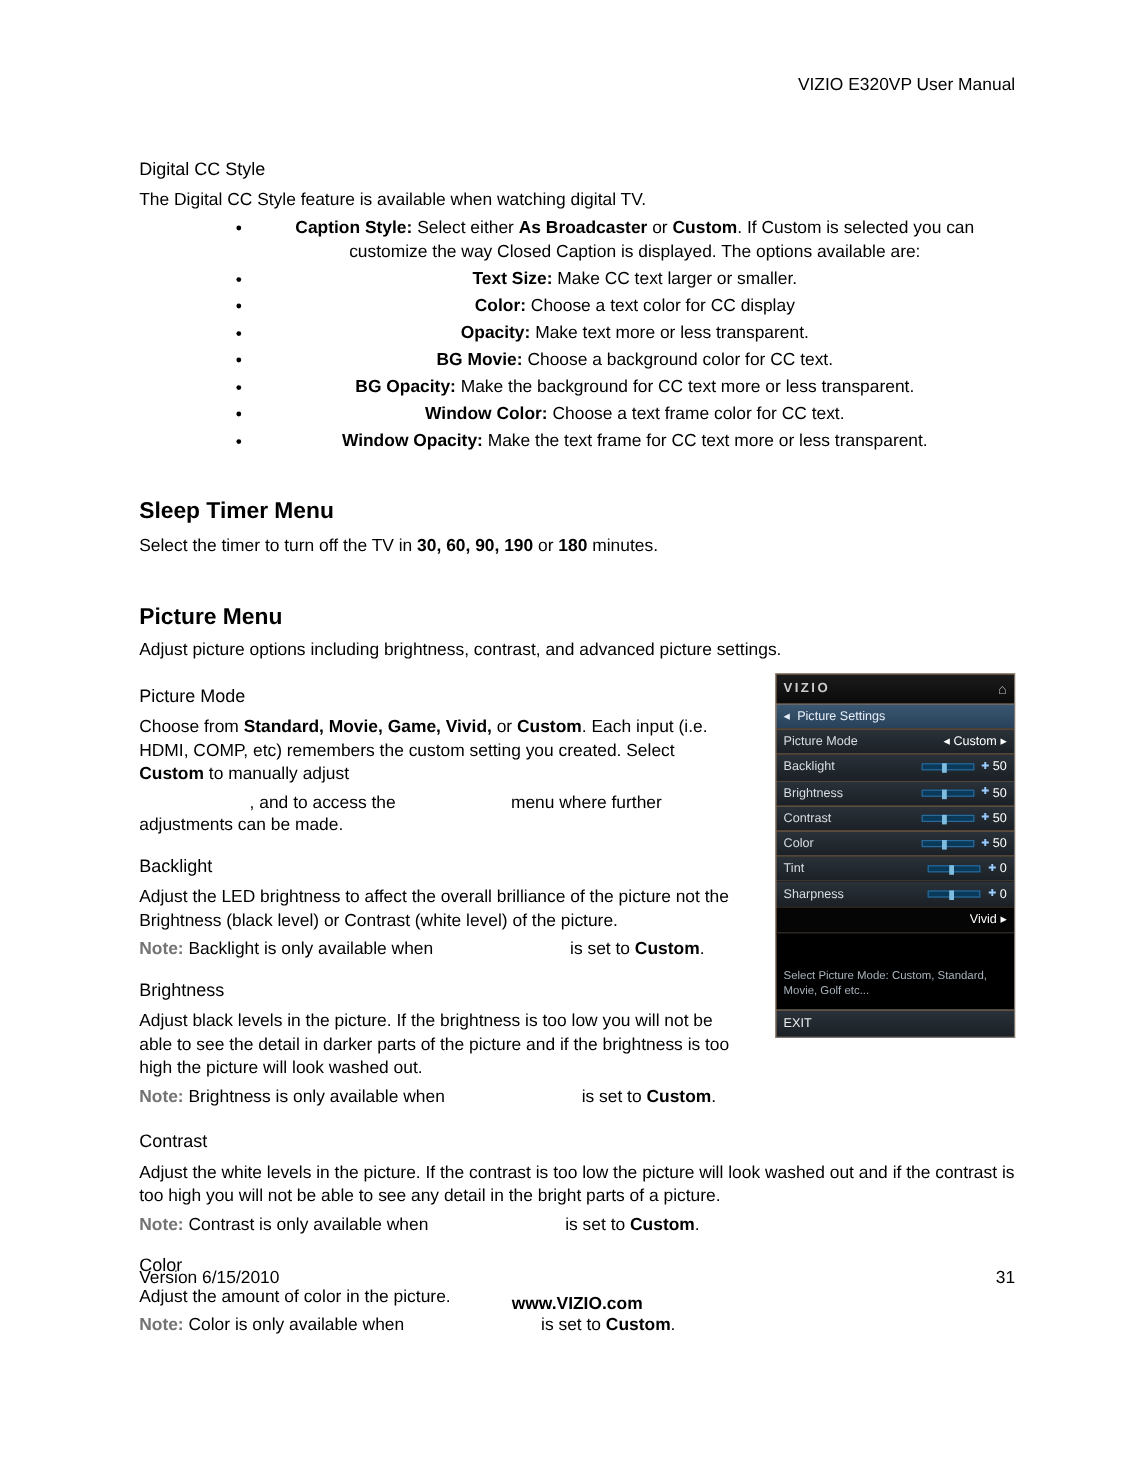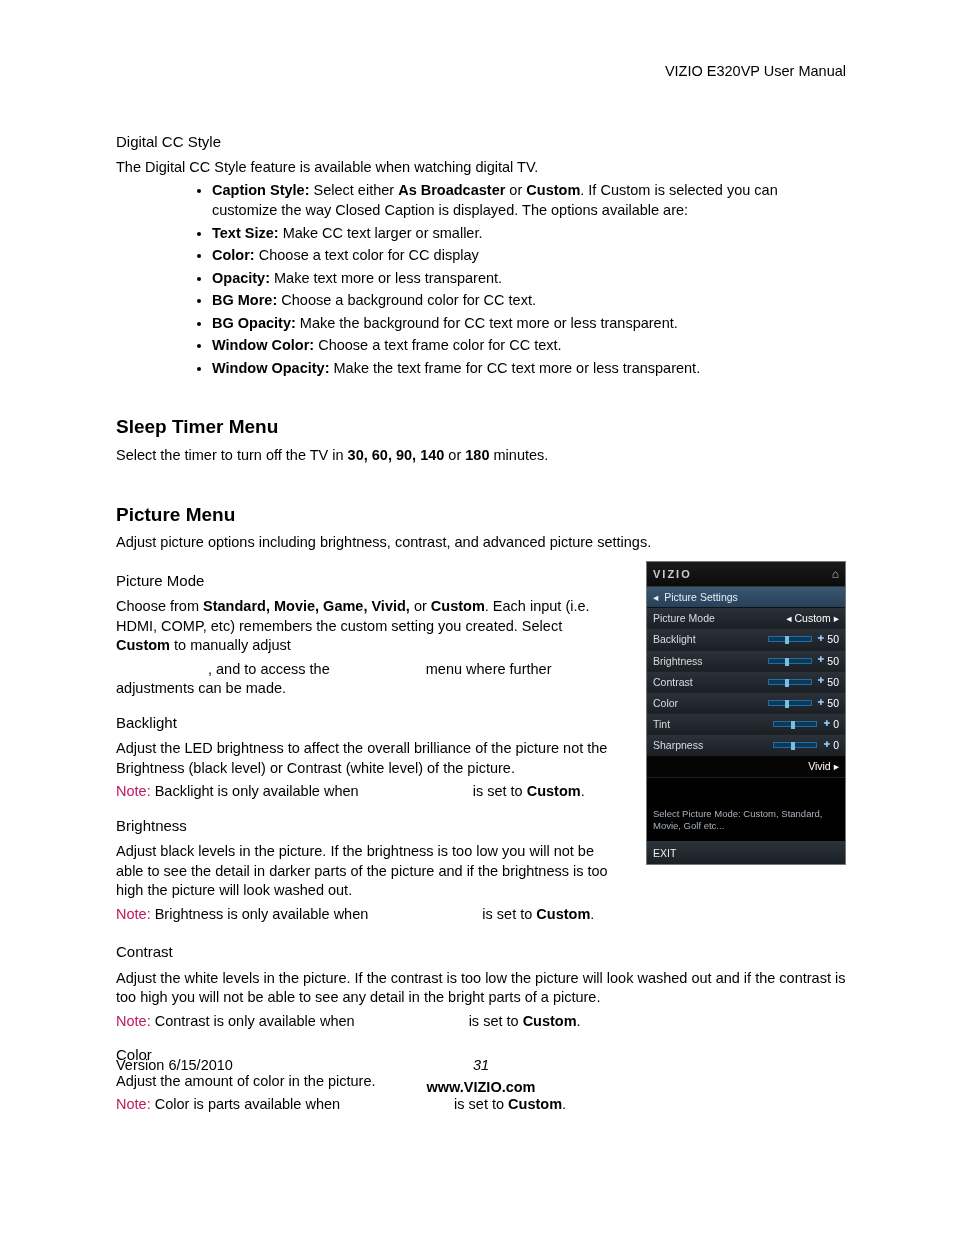--- a/index.html
+++ b/index.html
@@ -32,31 +32,32 @@
   .indent1 {
     margin-left: 48px;
   }
   ul.bullets {
     margin: 4px 0 10px 0;
     padding-left: 96px;
     list-style: disc;
   }
   ul.bullets li {
     margin-bottom: 3px;
+    text-align: center;
   }
   .h2 {
     font-weight: bold;
     font-size: 19px;
     margin-top: 36px;
     margin-bottom: 6px;
   }
   .body-p {
     margin: 0 0 4px 0;
   }
-  .note-orange { color: #be185d; font-weight: normal; }
+  .note-orange { color: #737373; font-weight: bold; }
   .bold { font-weight: bold; }
   .two-col {
     display: flex;
     gap: 28px;
     align-items: flex-start;
   }
   .left-col { flex: 1; }
   .right-col { width: 200px; margin-top: 4px; }
   
   .osd {
@@ -139,22 +140,21 @@
     position: absolute;
     bottom: 44px;
     left: 116px;
     right: 108px;
     text-align: left;
     font-size: 14.5px;
   }
   .footer .pagenum {
     position:absolute;
     left: 0; right:0;
-    text-align:center;
-    font-style:italic;
+    text-align:right;
   }
   .footer .url {
     position:absolute;
     left:0; right:0;
     text-align:center;
     top: 22px;
     font-weight:bold;
   }
   .spacer-field { display:inline-block; width:110px; }
   .spacer-field2 { display:inline-block; width:92px; }
@@ -168,29 +168,29 @@
 
   <div class="h3">Digital CC Style</div>
   <p class="body-p indent1">The Digital CC Style feature is available when watching digital TV.</p>
   <ul class="bullets">
     <li>
       <span class="bold">Caption Style:</span><span> Select either </span><span class="bold">As Broadcaster</span><span> or </span><span class="bold">Custom</span><span>. If Custom is selected you can customize the way Closed Caption is displayed. The options available are:</span>
     </li>
     <li><span class="bold">Text Size:</span><span> Make CC text larger or smaller.</span></li>
     <li><span class="bold">Color:</span><span> Choose a text color for CC display</span></li>
     <li><span class="bold">Opacity:</span><span> Make text more or less transparent.</span></li>
-    <li><span class="bold">BG More:</span><span> Choose a background color for CC text.</span></li>
+    <li><span class="bold">BG Movie:</span><span> Choose a background color for CC text.</span></li>
     <li><span class="bold">BG Opacity:</span><span> Make the background for CC text more or less transparent.</span></li>
     <li><span class="bold">Window Color:</span><span> Choose a text frame color for CC text.</span></li>
     <li><span class="bold">Window Opacity:</span><span> Make the text frame for CC text more or less transparent.</span></li>
   </ul>
 
   <div class="h2">Sleep Timer Menu</div>
   <p class="body-p">
-    <span>Select the timer to turn off the TV in </span><span class="bold">30, 60, 90, 140</span><span> or </span><span class="bold">180</span><span> minutes.</span>
+    <span>Select the timer to turn off the TV in </span><span class="bold">30, 60, 90, 190</span><span> or </span><span class="bold">180</span><span> minutes.</span>
   </p>
 
   <div class="h2">Picture Menu</div>
   <p class="body-p">Adjust picture options including brightness, contrast, and advanced picture settings.</p>
 
   <div class="two-col">
     <div class="left-col">
 
       <div class="h3">Picture Mode</div>
       <p class="body-p">
@@ -304,21 +304,21 @@
 
   <div class="h3">Contrast</div>
   <p class="body-p">Adjust the white levels in the picture. If the contrast is too low the picture will look washed out and if the contrast is too high you will not be able to see any detail in the bright parts of a picture.</p>
   <p class="body-p">
     <span class="note-orange">Note:</span><span> Contrast is only available when </span><span class="spacer-field"></span><span>is set to </span><span class="bold">Custom</span><span>.</span>
   </p>
 
   <div class="h3">Color</div>
   <p class="body-p">Adjust the amount of color in the picture.</p>
   <p class="body-p">
-    <span class="note-orange">Note:</span><span> Color is parts available when </span><span class="spacer-field"></span><span>is set to </span><span class="bold">Custom</span><span>.</span>
+    <span class="note-orange">Note:</span><span> Color is only available when </span><span class="spacer-field"></span><span>is set to </span><span class="bold">Custom</span><span>.</span>
   </p>
 
   <div class="footer">
     <span>Version 6/15/2010</span>
     <span class="pagenum">31</span>
     <span class="url">www.VIZIO.com</span>
   </div>
 
 </div>
 

